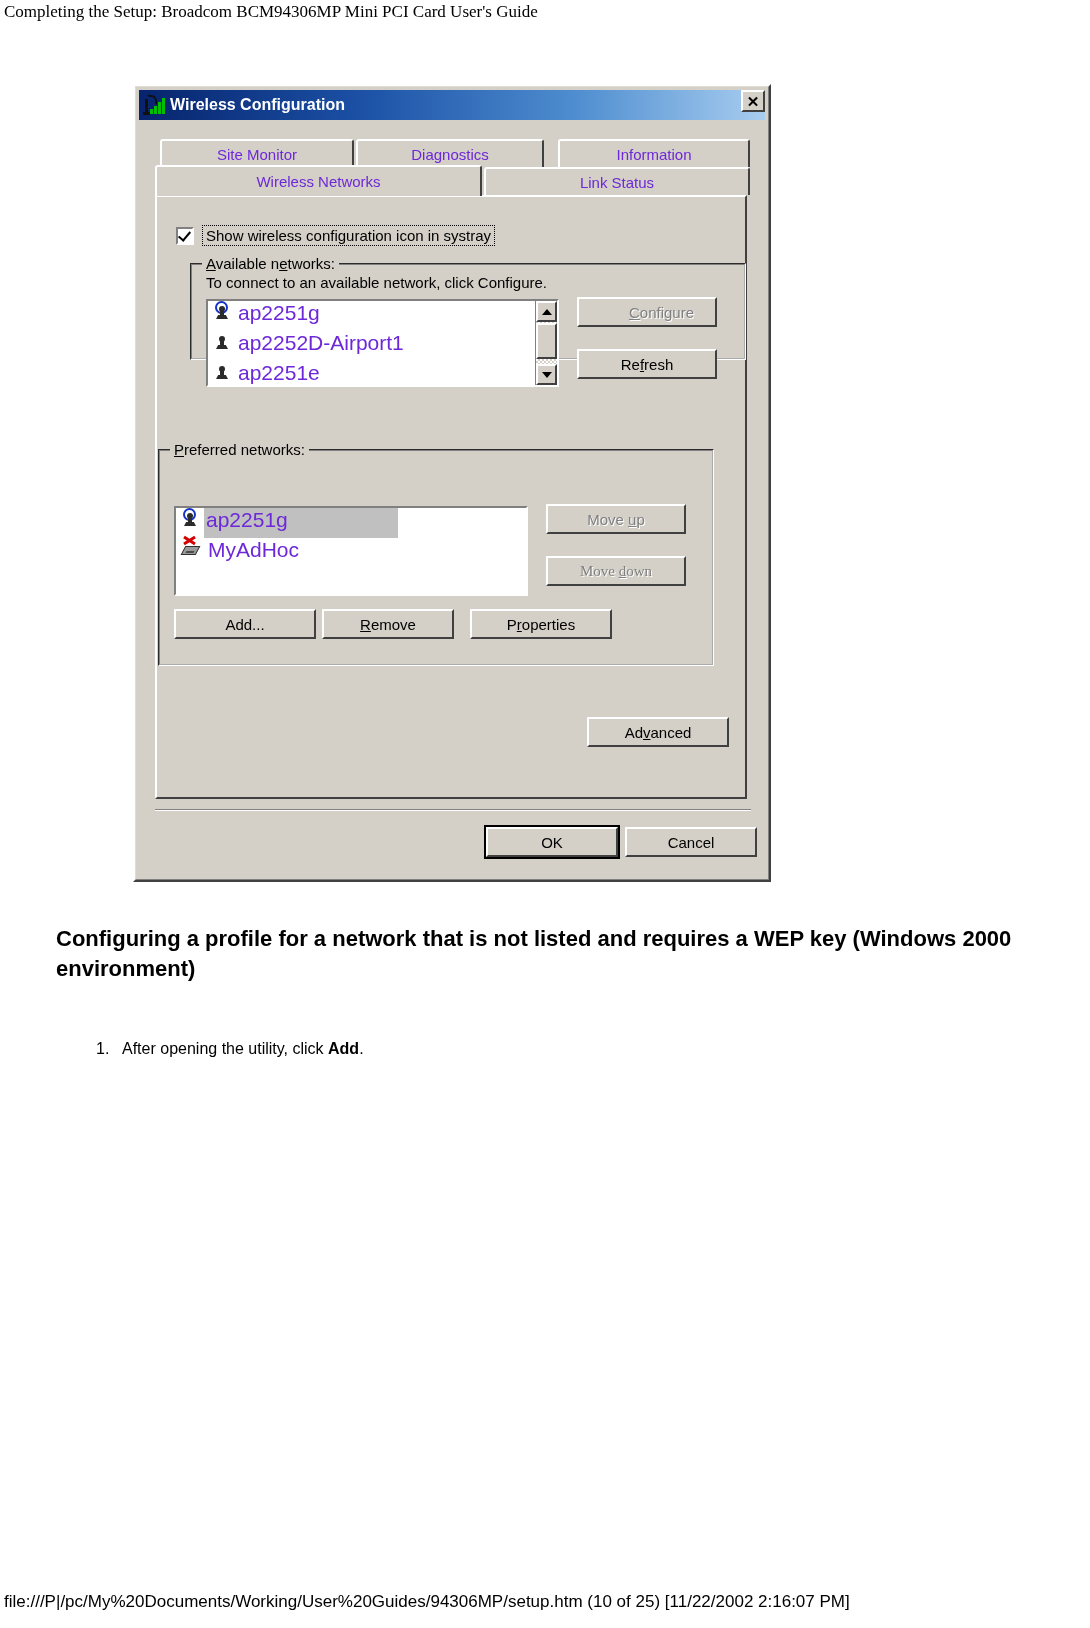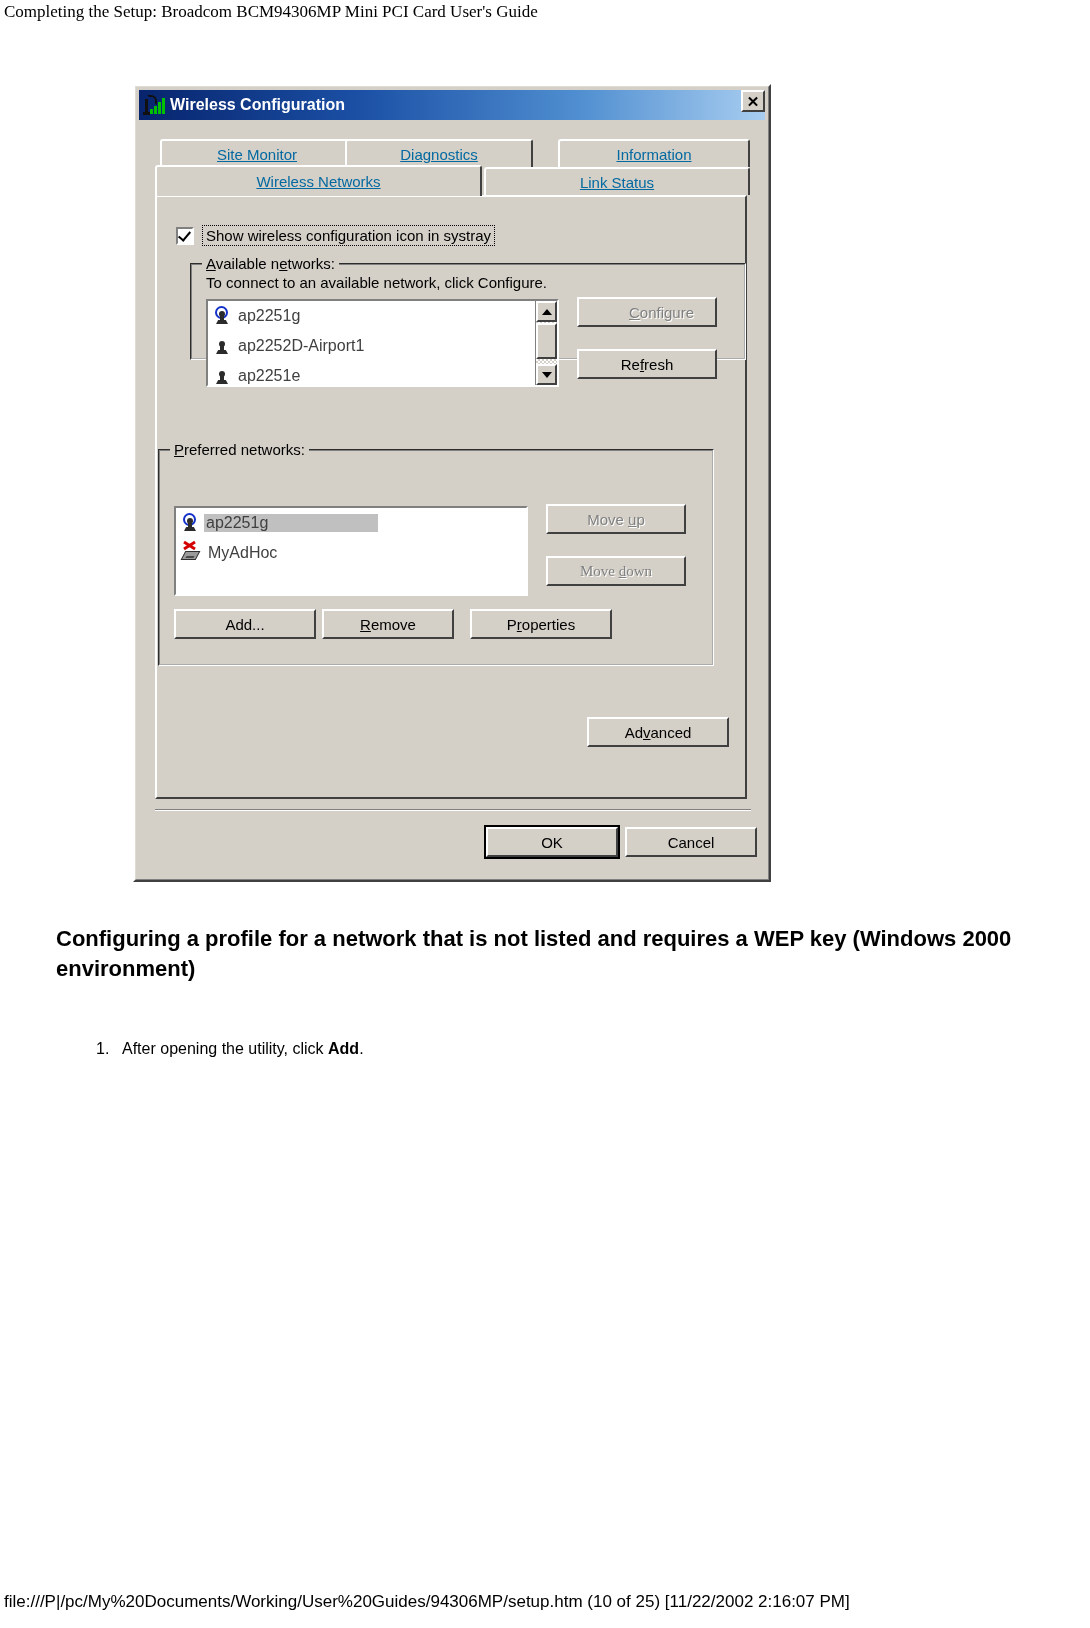--- a/index.html
+++ b/index.html
@@ -117,23 +117,22 @@
   .tabrow2 { left: 19px; top: 80px; }
   .tab {
     position: absolute;
     height: 28px;
     background: #d4d0c8;
     border-top: 2px solid #ffffff;
     border-left: 2px solid #ffffff;
     border-right: 2px solid #404040;
     box-sizing: border-box;
     display: flex; align-items: center; justify-content: center;
-    font-size: 15px; color: #0369a1;
+    font-size: 15px; color: #6d28d9;
     border-radius: 3px 3px 0 0;
-    text-decoration: underline;
   }
   .tab.active {
     height: 31px;
     top: -2px;
     font-weight: normal;
     z-index: 5;
   }
 
   
   .tabpage {
@@ -209,25 +208,24 @@
     background: #ffffff;
     border-top: 2px solid #808080;
     border-left: 2px solid #808080;
     border-right: 2px solid #ffffff;
     border-bottom: 2px solid #ffffff;
     box-sizing: border-box;
     overflow: hidden;
   }
   .lb-row {
     display: flex;
-    align-items: center;
     height: 30px;
     padding-left: 6px;
-    font-size: 16px;
-    color: #404040;
+    font-size: 21px;
+    color: #6d28d9;
     white-space: nowrap;
   }
   .lb-row.selected .lb-text {
     background: #c0c0c0;
     padding-right: 110px;
   }
   .lb-text { padding-left: 2px; }
 
   
   .ico-ap {
@@ -399,21 +397,21 @@
         <span class="bar b2"></span>
         <span class="bar b3"></span>
         <span class="bar b4"></span>
       </span>
       <span class="title-text">Wireless Configuration</span>
     </div>
     <div class="close-btn">✕</div>
 
     <div class="tabrow tabrow1">
       <div class="tab" style="left:0px;   width:194px;">Site Monitor</div>
-      <div class="tab" style="left:185px; width:188px;">Diagnostics</div>
+      <div class="tab" style="left:196px; width:188px;">Diagnostics</div>
       <div class="tab" style="left:398px; width:192px;">Information</div>
     </div>
 
     <div class="tabrow tabrow2">
       <div class="tab active" style="left:0px;   width:327px; background:#d4d0c8;">Wireless Networks</div>
       <div class="tab" style="left:329px; width:266px;">Link Status</div>
     </div>
 
     <div class="tabpage">
 

